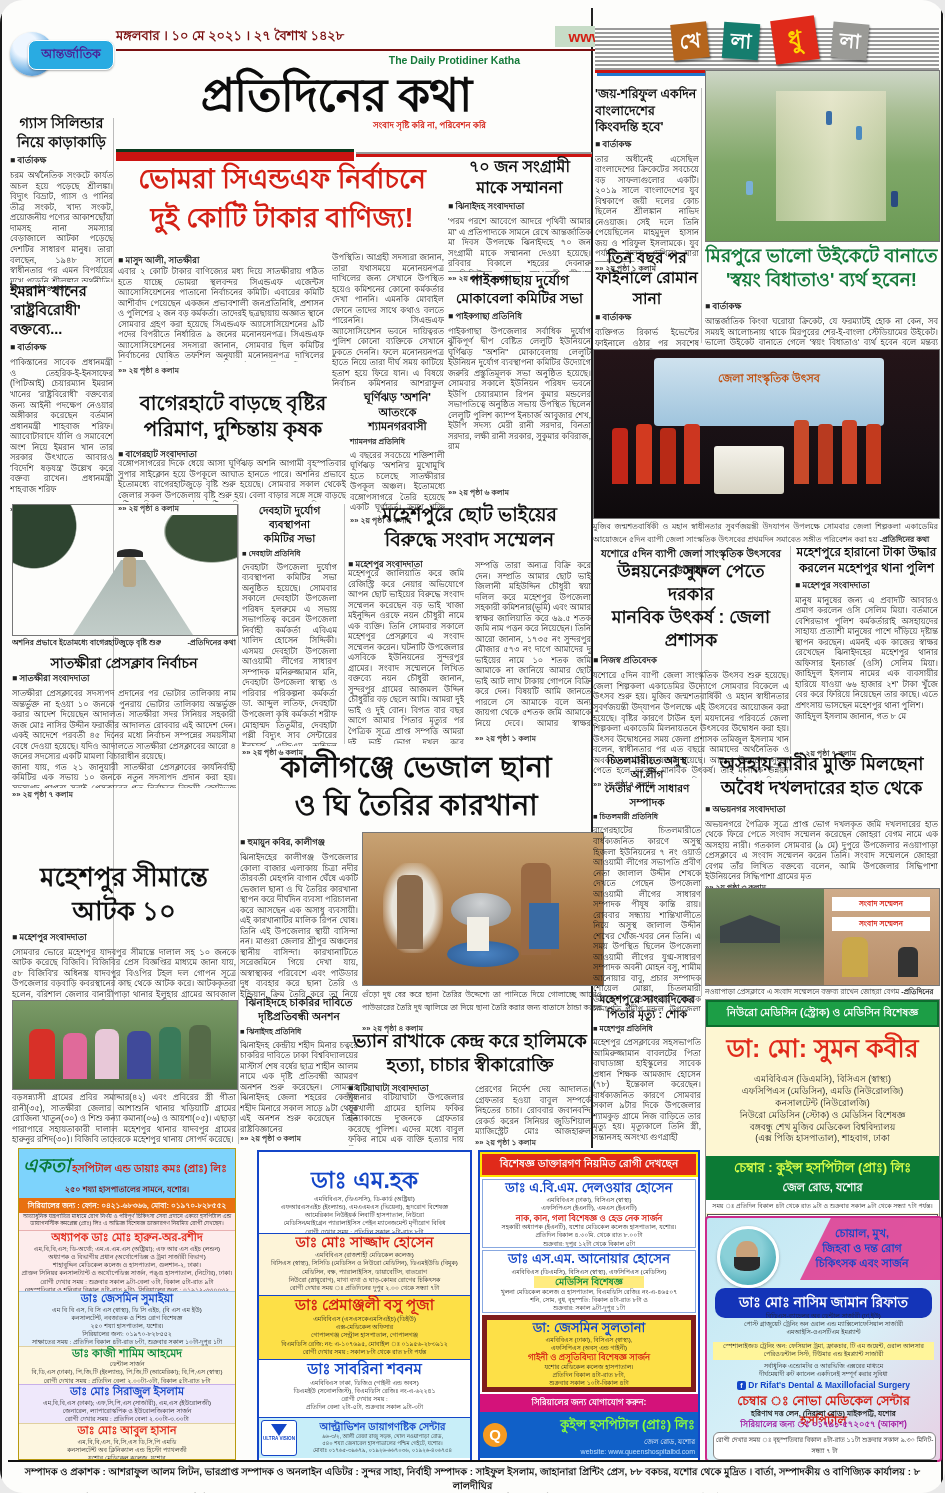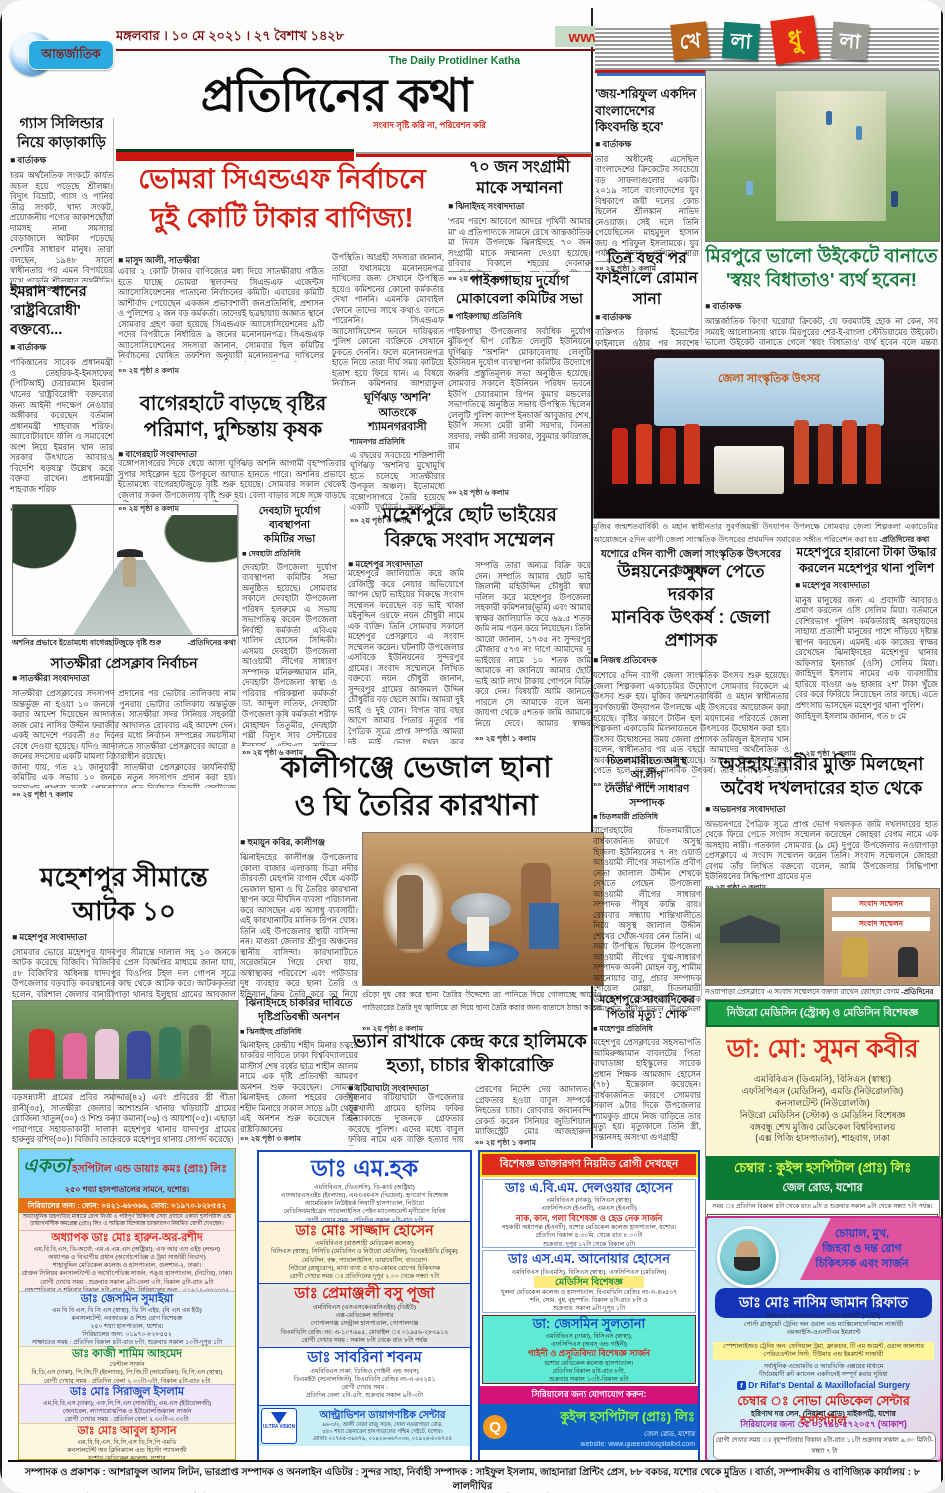--- a/index.html
+++ b/index.html
@@ -40,21 +40,21 @@
     <span style="background:#c7dcc7;color:#d42015;font-weight:bold;font-size:15px;padding:2px 14px;">www. protidinerkatha.com.bd</span>
   </div>
   <div class="abs" style="left:320px;top:54px;width:200px;text-align:right;font-size:10.5px;font-weight:bold;color:#157a3a;">The Daily Protidiner Katha</div>
   <div class="abs" style="left:186px;top:60px;width:300px;font-size:46px;font-weight:900;color:#0c0c0c;text-align:center;letter-spacing:-1px;">প্রতিদিনের কথা</div>
   <div class="abs" style="left:300px;top:119px;width:186px;text-align:right;font-size:8.5px;color:#d42015;font-weight:bold;">সংবাদ সৃষ্টি করি না, পরিবেশন করি</div>
   <div class="abs" style="left:116px;top:149px;width:238px;height:9px;background:#cc1411;border-top:3px solid #0d3a1e;"></div>
   <div class="abs" style="left:356px;top:152px;width:236px;height:5px;background:linear-gradient(#999 45%,#cc1411 45%);"></div>
 
   <div class="abs" style="left:10px;top:30px;width:102px;height:62px;">
     <div style="position:absolute;left:0;top:2px;width:44px;height:44px;border-radius:50%;background:radial-gradient(circle at 35% 30%,#eef6ff 0 28%,#7ab8e8 60%,#2d6fae);box-shadow:0 1px 2px rgba(0,0,0,.35);"></div>
-    <div style="position:absolute;left:18px;top:10px;width:84px;background:#29abe2;border:1.5px solid #fff;border-radius:8px;color:#7f1d1d;font-weight:bold;font-size:12.5px;text-align:center;padding:4px 0;box-shadow:0 1px 2px rgba(0,0,0,.3);">আন্তর্জাতিক</div>
+    <div style="position:absolute;left:18px;top:10px;width:84px;background:#29abe2;border:1.5px solid #fff;border-radius:8px;color:#4c1d95;font-weight:bold;font-size:12.5px;text-align:center;padding:4px 0;box-shadow:0 1px 2px rgba(0,0,0,.3);">আন্তর্জাতিক</div>
   </div>
 
   <div class="abs" style="left:10px;top:114px;width:103px;">
     <div class="hd" style="font-size:14.5px;">গ্যাস সিলিন্ডার
 নিয়ে কাড়াকাড়ি</div>
     <div class="by">■ বার্তাকক্ষ</div>
     <div class="bd" style="height:112px;">চরম অর্থনৈতিক সংকটে কার্যত অচল হয়ে পড়েছে শ্রীলঙ্কা। বিদ্যুৎ বিভ্রাট, গ্যাস ও পানির তীব্র সংকট, খাদ্য সংকট, প্রয়োজনীয় পণ্যের আকাশছোঁয়া দামসহ নানা সমস্যার বেড়াজালে আটকা পড়েছে দেশটির সাধারণ মানুষ। তারা বলছেন, ১৯৪৮ সালে স্বাধীনতার পর এমন বিপর্যয়ের মুখে পড়েনি শ্রীলঙ্কার অর্থনীতি। দেশটিতে রাজনৈতিক গোলযোগের মধ্যে পরিস্থিতি আরও খারাপের</div>
     <div class="jp">»» ২য় পৃষ্ঠা ৪ কলাম</div>
   </div>
   <div class="abs" style="left:10px;top:282px;width:103px;">
@@ -372,35 +372,35 @@
     <div style="background:#fdf6e0;border-top:1px solid #e0d0a0;">
       <div class="docname" style="color:#e02a1a;font-size:11px;">ডাঃ মোঃ আবুল হাসান</div>
       <div class="doclines" style="height:24px;">এম,বি,বি,এস, বি,সি,এস ডি,সি,পি এমডি
 কনসালটেন্ট অব ক্লিনিক্যাল এন্ড হিস্টো প্যাথলজী
 যশোর মেডিকেল কলেজ, যশোর</div>
     </div>
 
   </div>
 
   <div class="adbox" style="left:257px;top:1150px;width:211px;height:308px;border:2px solid #1446c8;background:#fff;">
-    <div class="docname" style="color:#1446c8;font-size:23px;padding-top:2px;">ডাঃ এম.হক</div>
+    <div class="docname" style="color:#1446c8;font-size:23px;padding-top:14px;">ডাঃ এম.হক</div>
     <div class="doclines" style="height:38px;">এমবিবিএস, (ডিএসসি), ডি-কার্ড (অষ্ট্রিয়া)
 এফআরএসএইচ (ইংল্যান্ড), এমএএমএস (ভিয়েনা), হৃদরোগ বিশেষজ্ঞ
 আমেরিকান নিউইয়র্ক লিবার্টি হাসপাতাল, নিউরো
 মেডিসিন/মাইগ্রেন প্যারালাইসিস পেইন ম্যানেজমেন্ট মৃগীরোগ বিবিধ
 রোগী দেখার সময় : প্রতিদিন সকাল ৯টা-রাত ৮টা</div>
     <div style="background:#fdf4d8;border-top:1.5px solid #1446c8;">
       <div class="docname" style="color:#d42015;font-size:14px;">ডাঃ মোঃ সাজ্জাদ হোসেন</div>
       <div class="doclines" style="height:44px;">এমবিবিএস (রাজশাহী মেডিকেল কলেজ)
 বিসিএস (স্বাস্থ্য), সিসিডি (মেডিসিন ও নিউরো মেডিসিন), ডিএমইউডি (বিমুক)
 মেডিসিন, বক্ষ, প্যারালাইসিস, ডায়াবেটিস, বাতরোগ
 নিউরো (স্নায়ুরোগ), মাথা ব্যথা ও ঘাড়-কোমর রোগের চিকিৎসক
 রোগী দেখার সময় ঃ প্রতিদিনের দুপুর ২.০০ থেকে সন্ধ্যা ৭টা</div>
     </div>
-    <div style="background:#e5e5e5;border-top:1.5px solid #1446c8;">
+    <div style="background:#fde047;border-top:1.5px solid #1446c8;font-family:Liberation Serif, serif;">
       <div class="docname" style="color:#d42015;font-size:15px;">ডাঃ  প্রেমাঞ্জলী বসু পূজা</div>
       <div class="doclines" style="height:44px;">এমবিবিএস (এসএসকেএমসিএইচ) (ডিইউ)
 এক্স-মেডিকেল অফিসার
 গোপালগঞ্জ সেন্ট্রাল হাসপাতাল, গোপালগঞ্জ
 বিএমডিসি রেজি: নং: এ-১০৭৬৯৫, মোবাইল ঃ ০১৯৫৬-২৮৩৯১২
 রোগী দেখার সময় : সকাল ৮টা থেকে রাত ৮টা পর্যন্ত</div>
     </div>
     <div style="background:#fff;border-top:1.5px solid #1446c8;">
       <div class="docname" style="color:#1446c8;font-size:15px;">ডাঃ সাবরিনা শবনম</div>
       <div class="doclines" style="height:38px;">এমবিবিএস ঢাকা, ডিজিও (গাইনী এন্ড অবস)
@@ -434,21 +434,21 @@
 শুক্রবার: দুপুর ১২টা থেকে বিকাল ৫টা</div>
     </div>
     <div style="border:1px solid #88a8e0;margin:2px;">
       <div class="docname" style="color:#1446c8;font-size:13px;">ডাঃ এস.এম. আনোয়ার হোসেন</div>
       <div class="doclines">এমবিবিএস (ডিএমসি), বিসিএস (স্বাস্থ্য), এফসিপিএস (মেডিসিন)</div>
       <div class="docname" style="color:#0c8a3c;background:#ffec80;font-size:9.5px;width:110px;margin:0 auto;">মেডিসিন বিশেষজ্ঞ</div>
       <div class="doclines" style="height:24px;">খুলনা মেডিকেল কলেজ ও হাসপাতাল, বিএমডিসি রেজিঃ নং-এ-৪৬৫০৭
 শনি, সোম, বুধ, বৃহস্পতি: বিকাল ৪টা-রাত ৮টা ও
 শুক্রবার: সকাল ৯টা-দুপুর ১টা</div>
     </div>
-    <div style="border:1px solid #7f1d1d;margin:2px;background:#5eead4;">
+    <div style="border:5px solid #7f1d1d;margin:2px;background:#fde047;">
       <div class="docname" style="color:#1446c8;font-size:13px;">ডা: জেসমিন সুলতানা</div>
       <div class="doclines">এমবিবিএস (ঢাকা), বিসিএস (স্বাস্থ্য),
 এফসিপিএস (অবস্ এন্ড গাইনী)</div>
       <div class="docname" style="color:#d42015;font-size:8.5px;">গাইনী ও প্রসূতিবিদ্যা বিশেষজ্ঞ সার্জন</div>
       <div class="doclines" style="height:24px;">যশোর মেডিকেল কলেজ হাসপাতাল।
 প্রতিদিন বিকাল ৪টা-রাত ৮টা,
 শুক্রবার সকাল ১০টা-বিকাল ৪টা</div>
     </div>
     <div style="background:#d4127a;color:#fff;font-weight:bold;font-size:8.5px;text-align:center;padding:2px 0;">সিরিয়ালের জন্য যোগাযোগ করুন:</div>
     <div style="background:#1060c8;display:flex;align-items:center;padding:3px;">

